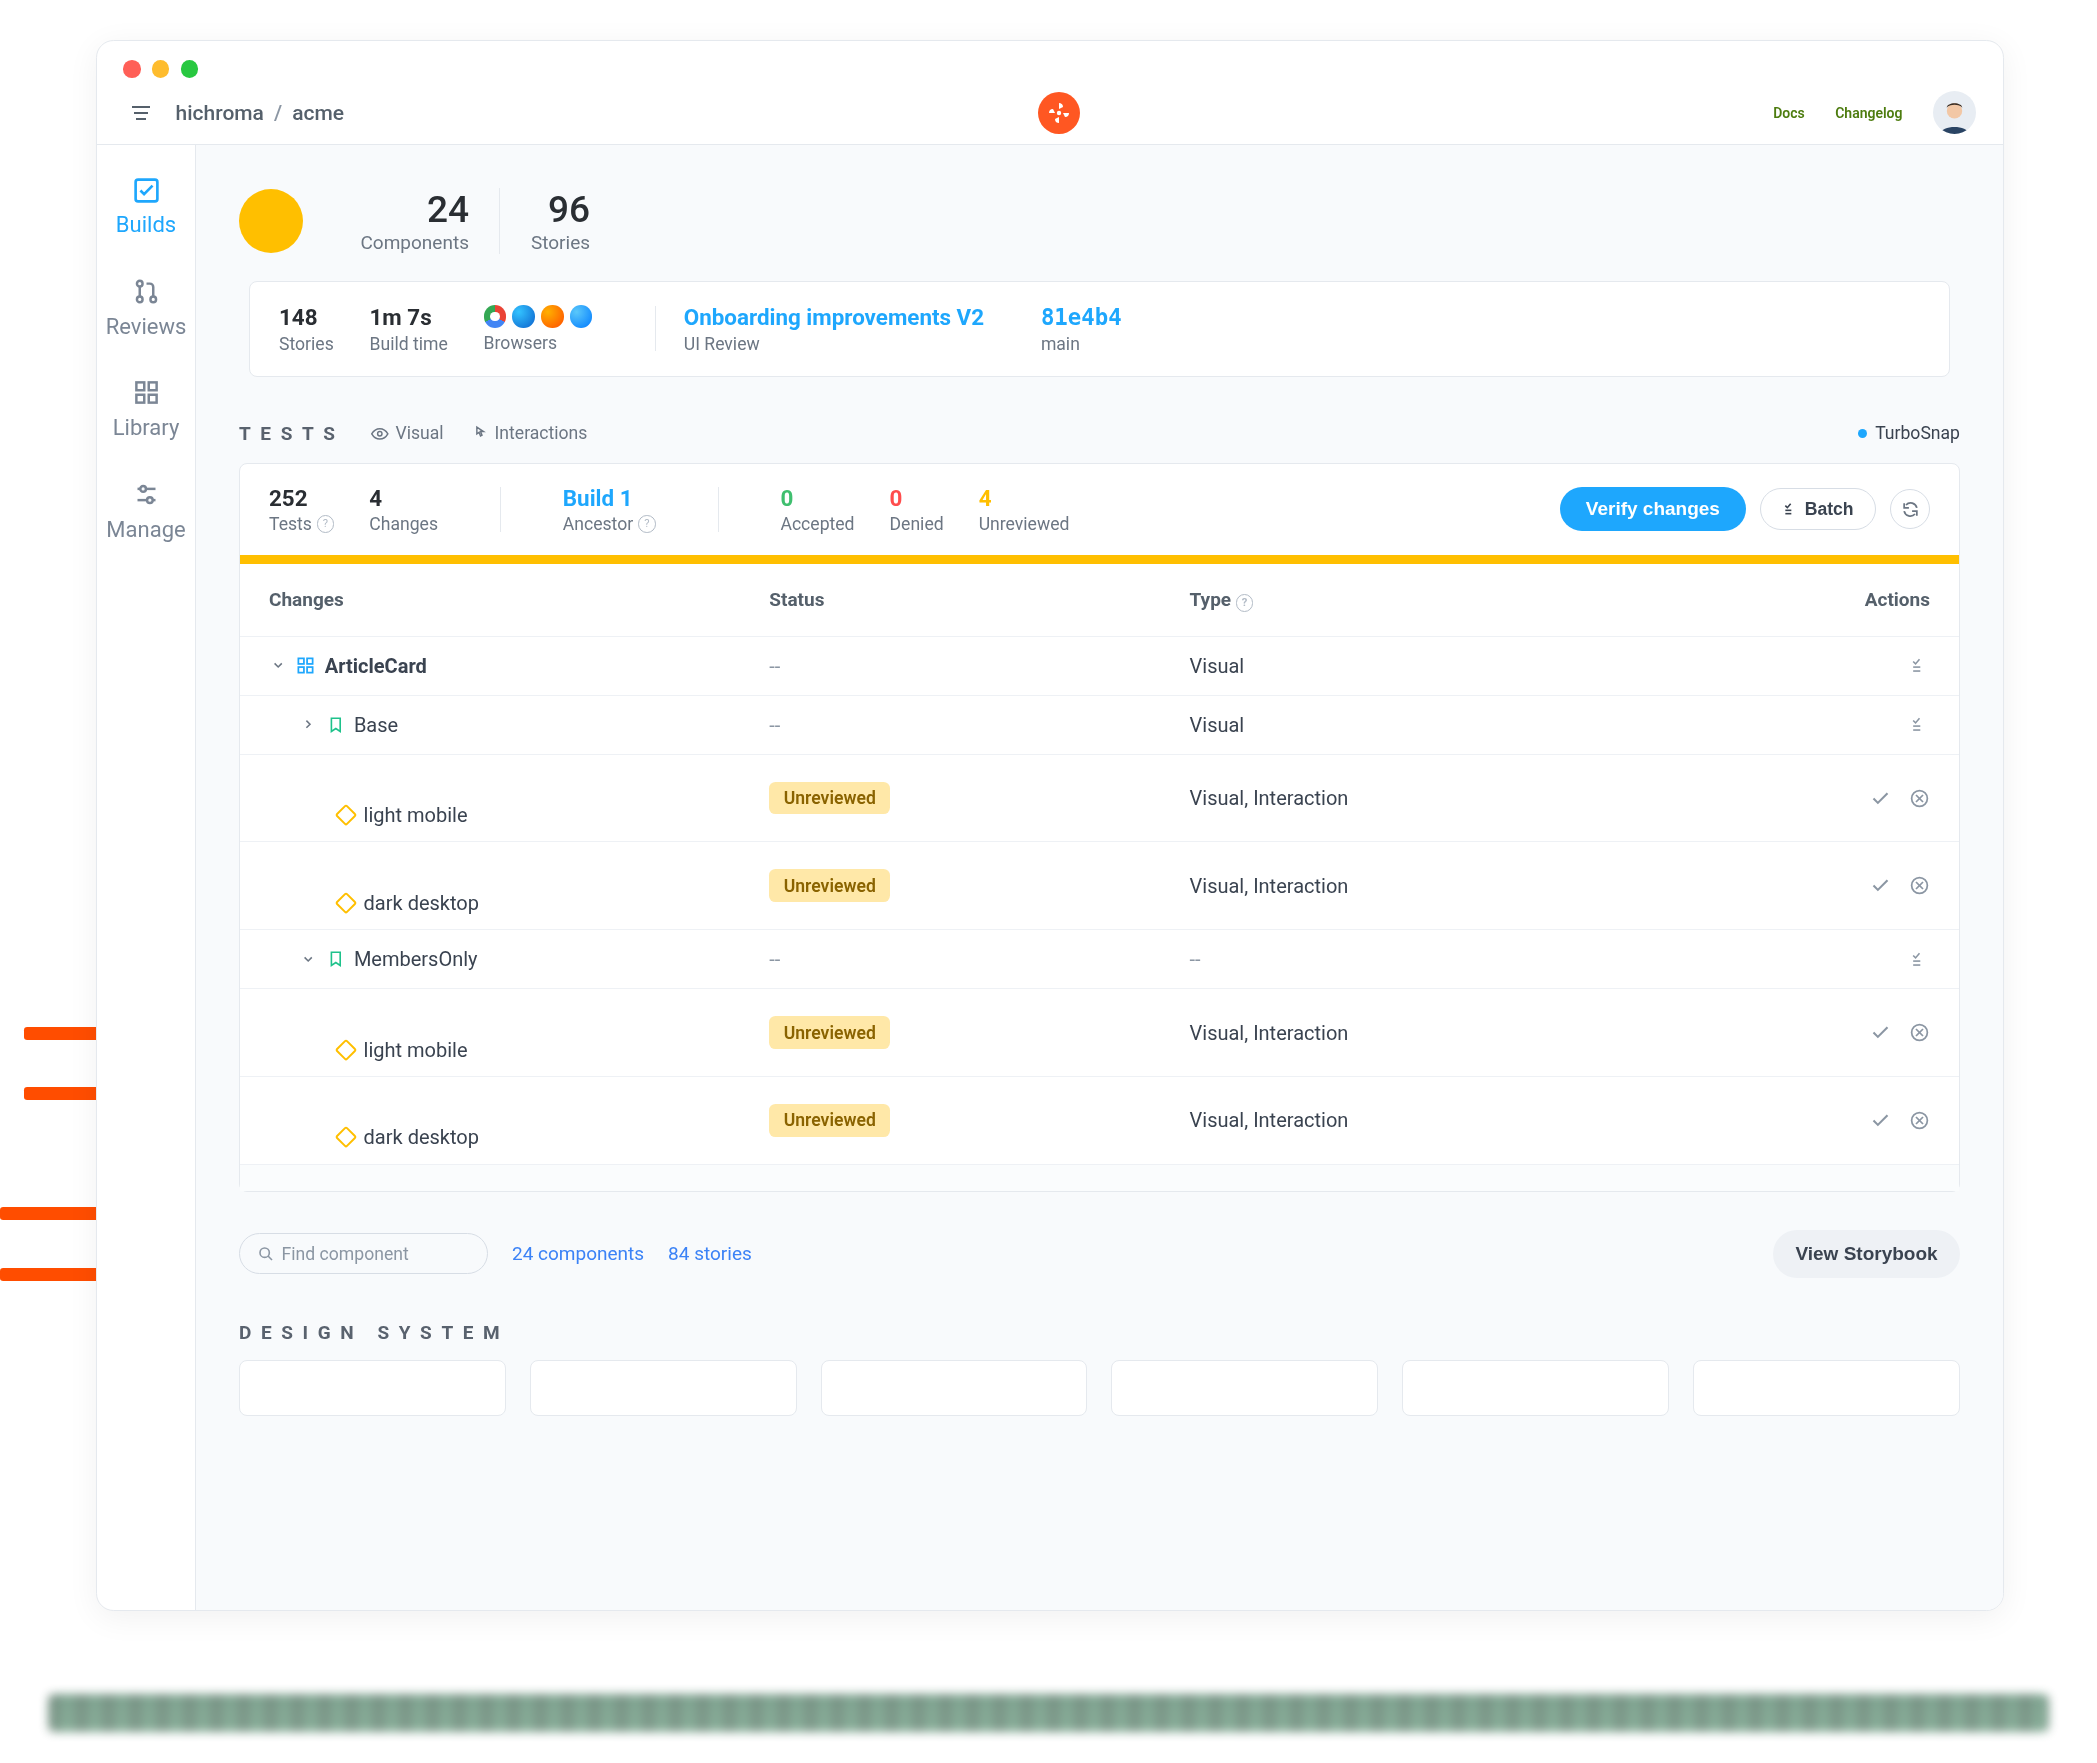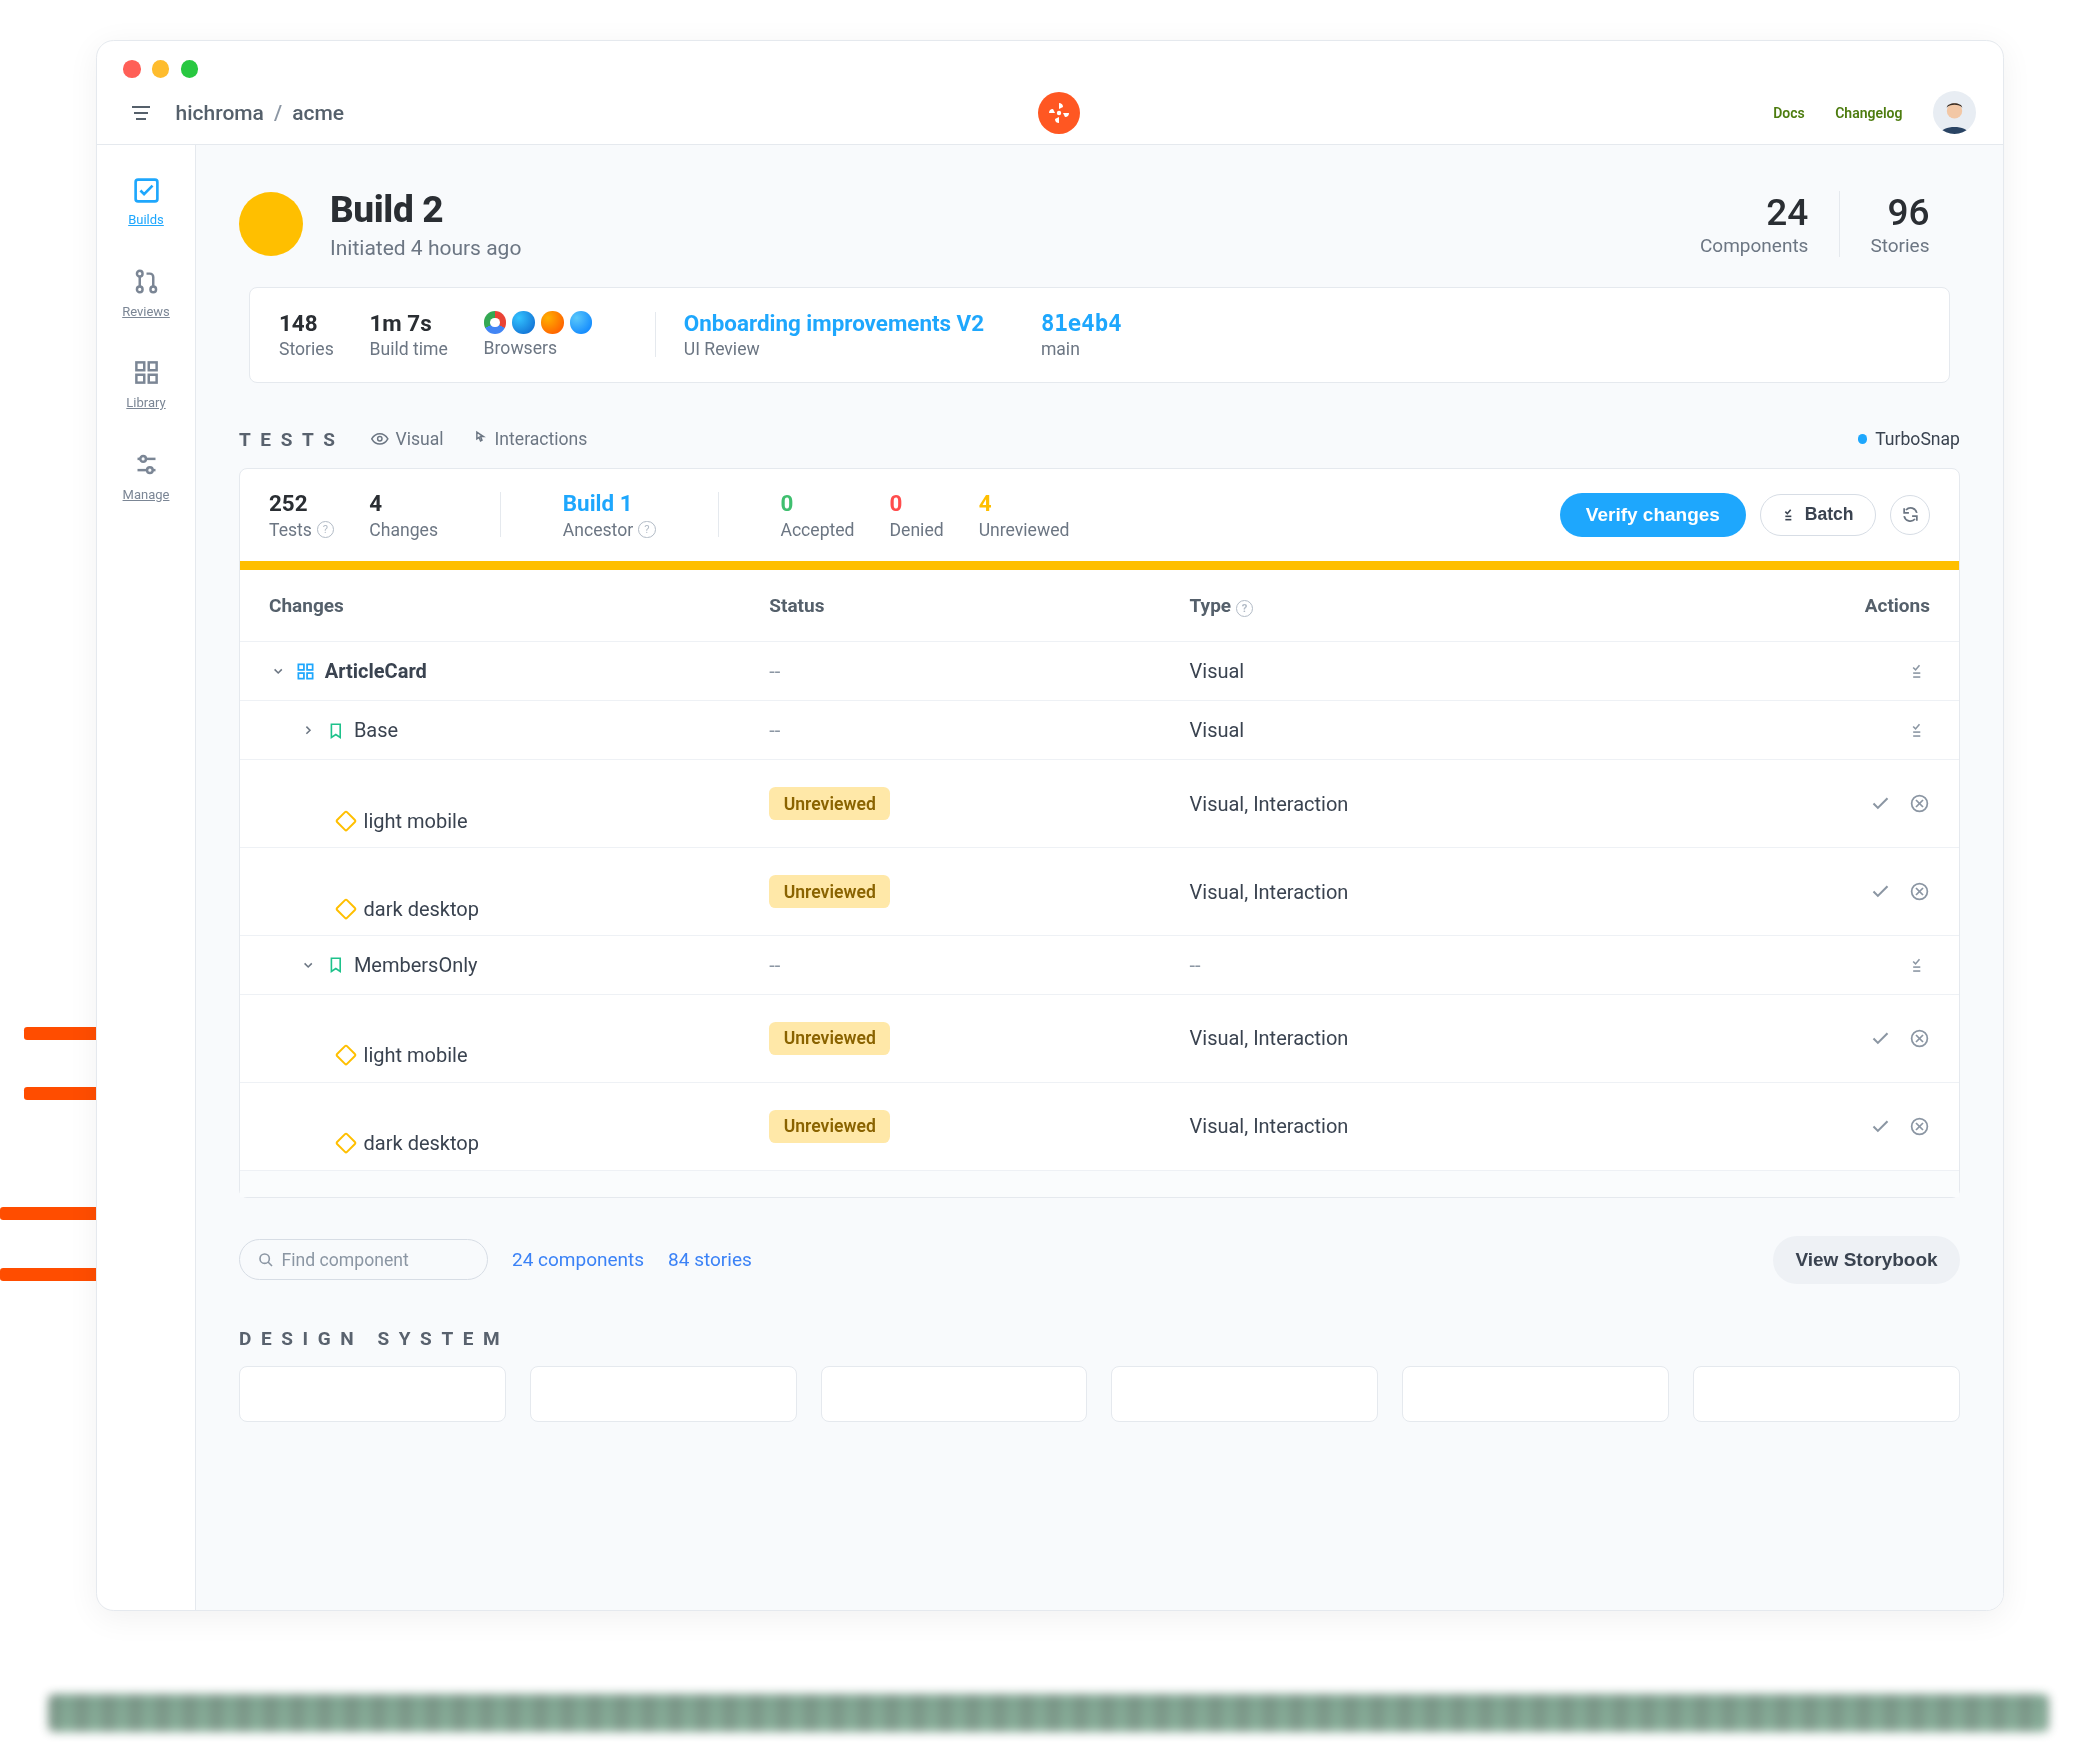--- a/index.html
+++ b/index.html
@@ -69,21 +69,21 @@
     width: 99px;
     border-right: 0.8px solid #e5e9ee;
     padding-top: 29px;
     display:flex;
     flex-direction:column;
     align-items:center;
     gap: 38px;
   }
   .sb-item { display:flex; flex-direction:column; align-items:center; gap:6.4px; cursor:pointer; width:100%; }
   .sb-icon { width:32px; height:32px; display:flex; align-items:center; justify-content:center; }
-  .sb-label { font-size:13px; color:#7b8695;text-decoration:underline; }
+  .sb-label { font-size:22px; color:#7b8695; }
   .sb-item.active .sb-label { color:#1ea7fd; }
   .sb-item.active svg { stroke:#1ea7fd; }
 
   
   .main { flex:1; background:#f8fafc; overflow:auto; }
 
   
   .build-header { display:flex; align-items:center; padding:43px 43px 27px 43px; }
   .build-badge { width:64px; height:64px; border-radius:50%; background:#ffbf00; margin-right:27px; flex:none; }
   .build-title-col { flex:1; }
@@ -307,24 +307,20 @@
             </svg>
           </div>
         <div class="sb-label">Manage</div>
       </div>
     </div>
 
     <div class="main">
 
       <div class="build-header">
         <div class="build-badge"></div>
-        <div class="build-title-col">
-          <div class="build-title">Build 2</div>
-          <div class="build-sub">Initiated 4 hours ago</div>
-        </div>
         <div class="header-stats">
           <div class="header-stat">
             <div class="big">24</div>
             <div class="lab">Components</div>
           </div>
           <div class="header-stat">
             <div class="big">96</div>
             <div class="lab">Stories</div>
           </div>
         </div>

